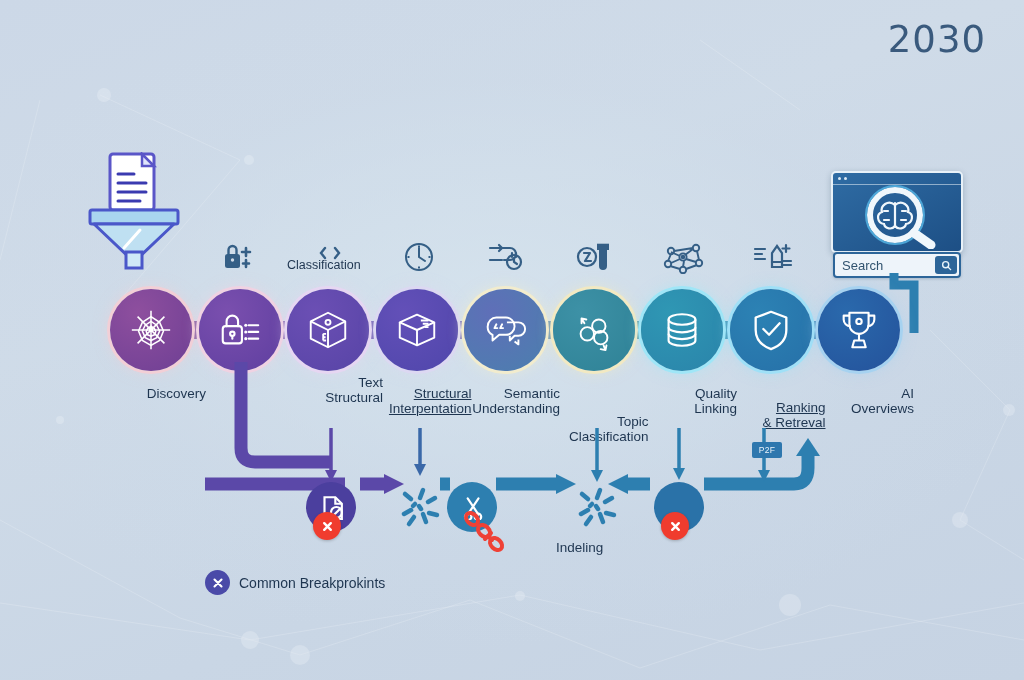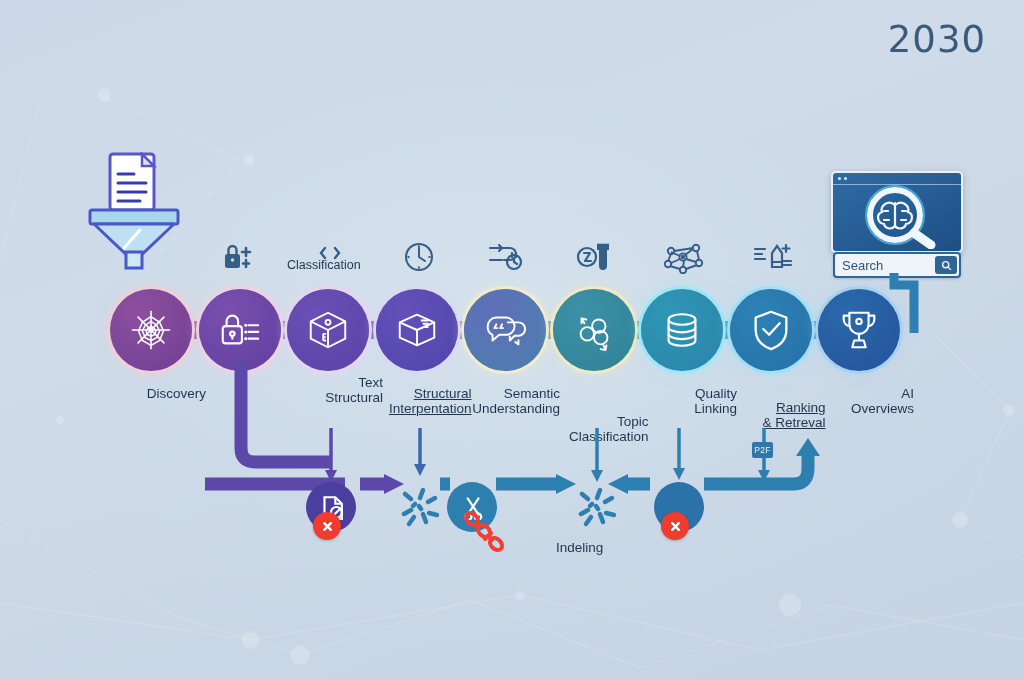--- a/index.html
+++ b/index.html
@@ -55,21 +55,21 @@
     background:#eef4fa;border:2px solid #2d6599;border-radius:4px;
     display:flex;align-items:center;box-shadow:0 1px 3px rgba(20,50,80,.2);}
   .searchbox .ph{flex:1;padding-left:7px;font-size:13px;color:#32536f;}
   .searchbox .sbtn{width:22px;height:18px;margin-right:2px;border-radius:3px;
     background:#2d6599;display:flex;align-items:center;justify-content:center;}
   .searchbox .sbtn svg{width:11px;height:11px}
 
   .funnel{position:absolute;left:88px;top:152px;width:92px;height:118px;}
   .funnel svg{width:100%;height:100%}
 
-  .p2f{position:absolute;left:752px;top:442px;width:21px;height:16px;
+  .p2f{position:absolute;left:752px;top:442px;width:30px;height:16px;
     background:#2e77ae;border-radius:2px;display:flex;align-items:center;justify-content:center;
     font-size:8.5px;color:#eaf3fa;letter-spacing:.3px;}
 </style>
 </head>
 <body>
 
 <div id="stage">
 
   <svg class="bgnet" viewBox="0 0 1024 680">
     <g stroke="#ffffff" stroke-opacity=".32" fill="none" stroke-width="1">
@@ -463,14 +463,22 @@
       <div class="xbadge" style="left: 661px; top: 512px;">
         <svg viewBox="0 0 16 16" stroke="#fff" stroke-width="2.6" stroke-linecap="round">
           <path d="M4.5 4.5 L11.5 11.5 M11.5 4.5 L4.5 11.5"></path>
         </svg>
       </div>
     </div>
 
   <div class="blabel" style="left:556px;top:540px">Indeling</div>
   <div class="p2f">P2F</div>
 
+  <div class="legend">
+    <div class="dot">
+      <svg viewBox="0 0 16 16" stroke="#ffffff" stroke-width="2.4" stroke-linecap="round">
+        <path d="M4 4 L12 12 M12 4 L4 12"></path>
+      </svg>
+    </div>
+    <div class="txt">Common Breakprokints</div>
+  </div>
 
 </div>
 
 </body></html>

